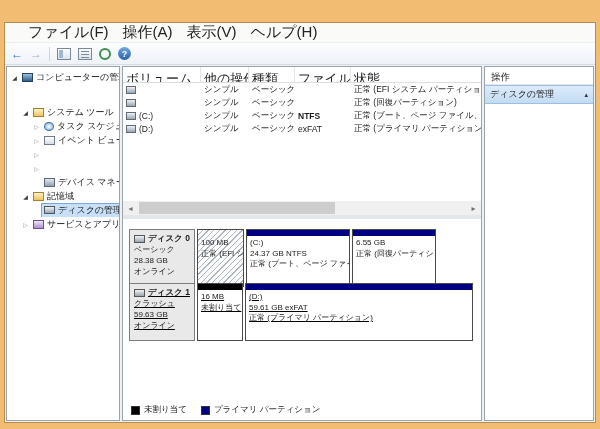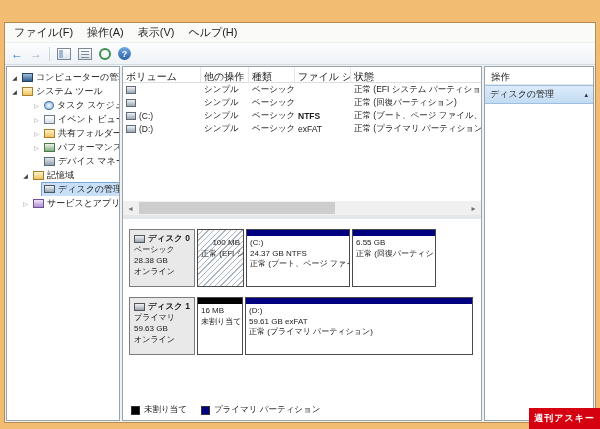--- a/index.html
+++ b/index.html
@@ -13,21 +13,21 @@
   .wc-group{position:absolute;right:8px;top:4px;display:flex;gap:9px;}
   .wc{width:15px;height:13px;display:flex;align-items:center;justify-content:center;}
   .wc-min{width:9px;height:2px;background:#1a1a1a;margin-top:5px;}
   .wc-max{width:9px;height:8px;border:1px solid #1a1a1a;background:transparent;}
   .wc-x{position:relative;width:10px;height:10px;}
   .wc-x::before,.wc-x::after{content:"";position:absolute;left:4.5px;top:0;width:1.5px;height:10px;background:#1a1a1a;}
   .wc-x::before{transform:rotate(45deg);} .wc-x::after{transform:rotate(-45deg);}
 
   
   .client{position:absolute;left:4px;top:22px;right:4px;bottom:6px;background:#eef0f2;border:1px solid #b68c4e;overflow:hidden;}
-  .menubar{position:absolute;left:0;top:0;right:0;height:19px;background:#fafaf9;display:flex;align-items:center;font-size:11px;color:#222;padding-left:2px;}
+  .menubar{position:absolute;left:0;top:0;right:0;height:19px;background:#fafaf9;display:flex;align-items:center;font-size:15px;color:#222;padding-left:16px;}
   .menu-item{padding:2px 7px;}
   .toolbar{position:absolute;left:0;top:19px;right:0;height:23px;background:linear-gradient(#fdfdfe,#eef3f8);border-top:1px solid #eceff2;border-bottom:1px solid #d6dce3;display:flex;align-items:center;padding:0 6px;gap:7px;}
   .tb-arrow{font-size:12px;font-weight:bold;line-height:1;}
   .tb-back{color:#2f6fc1;} .tb-back::before{content:"←";}
   .tb-forward{color:#9fb0c0;} .tb-forward::before{content:"→";}
   .tb-sep{width:1px;height:14px;background:#ccd4dc;}
   .tb-ico{width:14px;height:12px;border:1px solid #7b8794;background:linear-gradient(#ffffff,#d9e3ee);position:relative;}
   .tb-console-tree::before{content:"";position:absolute;left:1px;top:1px;bottom:1px;width:4px;background:#9fb6d4;}
   .tb-properties::before{content:"";position:absolute;left:2px;top:2px;right:2px;height:1px;background:#7b8794;box-shadow:0 3px 0 #7b8794,0 6px 0 #7b8794;}
   .tb-refresh{width:12px;height:12px;border:2px solid #3f8f4a;border-radius:50%;background:transparent;}
@@ -54,21 +54,21 @@
   .ico-task-scheduler{width:10px;border-radius:50%;background:radial-gradient(#ffffff,#74a8d8);border-color:#3a6ea5;}
   .ico-event-viewer{background:linear-gradient(#ffffff,#d7dee6);border-color:#6e7b88;}
   .ico-shared-folders{background:linear-gradient(#fff3c9,#edc35f);border-color:#a6802e;}
   .ico-performance{background:linear-gradient(#eaf3ea,#7fae7f);border-color:#4a7a4a;}
   .ico-device-manager{background:linear-gradient(#e2e8ee,#93a1b0);border-color:#5a6877;}
   .ico-disk-management{height:8px;background:linear-gradient(#f0f3f6,#97a3ae);border-color:#4d5863;}
   .ico-services{background:linear-gradient(#efe6f7,#ae8fd0);border-color:#6f4f96;}
 
   
   .vol-section{position:absolute;left:0;top:0;right:0;height:148px;background:#fff;overflow:hidden;}
-  .vol-header{display:flex;height:16px;border-bottom:1px solid #dcdfe2;font-size:10px;color:#1a1a1a;}
+  .vol-header{display:flex;height:16px;border-bottom:1px solid #dcdfe2;font-size:13px;color:#1a1a1a;}
   .vol-h{padding:3px 3px 0 3px;border-right:1px solid #e3e6e9;overflow:hidden;white-space:nowrap;flex:none;}
   .vol-row{display:flex;height:13px;font-size:8.5px;align-items:center;white-space:nowrap;color:#1a1a1a;}
   .vol-c{padding:0 3px;overflow:hidden;flex:none;}
   .vol-ico{width:10px;height:8px;border:1px solid #5f6a74;background:linear-gradient(#eef2f6,#9aa6b2);margin-right:3px;flex:none;}
   .hscroll{position:absolute;left:0;bottom:0;right:0;height:14px;background:#f0f0f0;display:flex;}
   .hs-btn{width:15px;height:14px;color:#6f6f6f;font-size:8px;display:flex;align-items:center;justify-content:center;background:#f0f0f0;}
   .hs-left::before{content:"◂";} .hs-right::before{content:"▸";}
   .hs-track{flex:1;position:relative;}
   .hs-thumb{position:absolute;left:1px;top:1px;bottom:1px;width:196px;background:#cdcdcd;}
   .splitter{position:absolute;left:0;top:148px;right:0;height:4px;background:#e4e7ea;}
@@ -126,21 +126,21 @@
     <div class="content">
       <div class="pane pane-tree">
         <div class="tree">
             <div class="tree-row" style="padding-left: 3px;">
               <span class="exp">◢</span>
               <span class="tree-sel">
                 <span class="ico ico-computer"></span>
                 <span>コンピューターの管理 (ローカル)</span>
               </span>
             </div>
-            <div class="tree-row" style="padding-left: 3px;">
+            <div class="tree-row" style="padding-left: 14px; margin-top: 21px;">
               <span class="exp">◢</span>
               <span class="tree-sel">
                 <span class="ico ico-folder"></span>
                 <span>システム ツール</span>
               </span>
             </div>
             <div class="tree-row" style="padding-left: 25px;">
               <span class="exp col">▷</span>
               <span class="tree-sel">
                 <span class="ico ico-task-scheduler"></span>
@@ -149,31 +149,23 @@
             </div>
             <div class="tree-row" style="padding-left: 25px;">
               <span class="exp col">▷</span>
               <span class="tree-sel">
                 <span class="ico ico-event-viewer"></span>
                 <span>イベント ビューアー</span>
               </span>
             </div>
             <div class="tree-row" style="padding-left: 25px;">
               <span class="exp col">▷</span>
-              <span class="tree-sel">
-                <span class="ico ico-shared-folders"></span>
-                <span>共有フォルダー</span>
-              </span>
-            </div>
-            <div class="tree-row" style="padding-left: 25px;">
-              <span class="exp col">▷</span>
-              <span class="tree-sel">
-                <span class="ico ico-performance"></span>
-                <span>パフォーマンス</span>
-              </span>
+            </div>
+            <div class="tree-row" style="padding-left: 25px;">
+              <span class="exp col">▷</span>
             </div>
             <div class="tree-row" style="padding-left: 25px;">
               <span class="exp"></span>
               <span class="tree-sel">
                 <span class="ico ico-device-manager"></span>
                 <span>デバイス マネージャー</span>
               </span>
             </div>
             <div class="tree-row" style="padding-left: 14px;">
               <span class="exp">◢</span>
@@ -274,21 +266,21 @@
               <div class="disk-label">
                 <div class="disk-name">
                   <span class="dsk-ico"></span>
                   <span>ディスク 0</span>
                 </div>
                 <div>ベーシック</div>
                 <div>28.38 GB</div>
                 <div>オンライン</div>
               </div>
               <div class="parts">
-                <div class="part efi" style="width: 47px; text-align: right;">
+                <div class="part efi" style="width: 47px;">
                   <div class="strip"></div>
                   <div class="part-body">
                     <div>100 MB</div>
                     <div>正常 (EFI シス</div>
                   </div>
                 </div>
                 <div class="part primary" style="width: 104px;">
                   <div class="strip"></div>
                   <div class="part-body">
                     <div>(C:)</div>
@@ -298,27 +290,27 @@
                 </div>
                 <div class="part primary" style="width: 84px;">
                   <div class="strip"></div>
                   <div class="part-body">
                     <div>6.55 GB</div>
                     <div>正常 (回復パーティション)</div>
                   </div>
                 </div>
               </div>
             </div>
-            <div class="disk-row" style="top: 78px;">
+            <div class="disk-row" style="top: 64px; text-decoration: underline;">
               <div class="disk-label">
                 <div class="disk-name">
                   <span class="dsk-ico"></span>
                   <span>ディスク 1</span>
                 </div>
-                <div>プライマリ</div>
+                <div>クラッシュ</div>
                 <div>59.63 GB</div>
                 <div>オンライン</div>
               </div>
               <div class="parts">
                 <div class="part unalloc" style="width: 46px;">
                   <div class="strip"></div>
                   <div class="part-body">
                     <div>16 MB</div>
                     <div>未割り当て</div>
                   </div>
@@ -341,14 +333,13 @@
         <div>
             <div class="act-item sel">
               <span>ディスクの管理</span>
               <span class="act-arrow up"></span>
             </div>
           </div>
       </div>
     </div>
   </div>
 
-  <div class="watermark">週刊アスキー</div>
 </div>
 
 </body></html>

